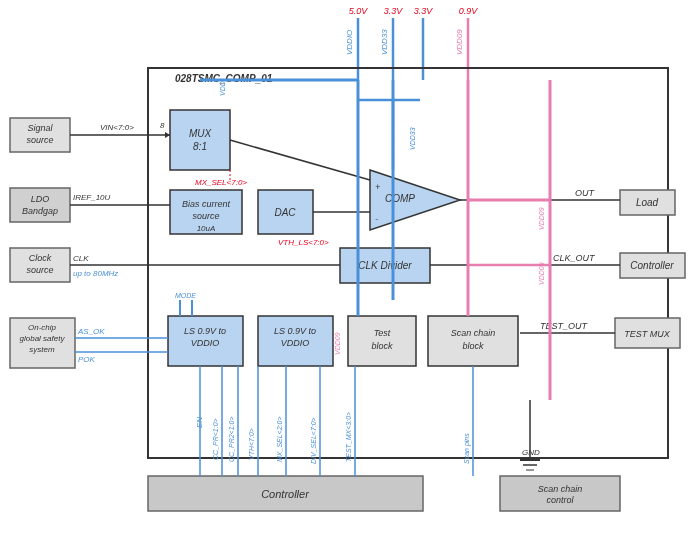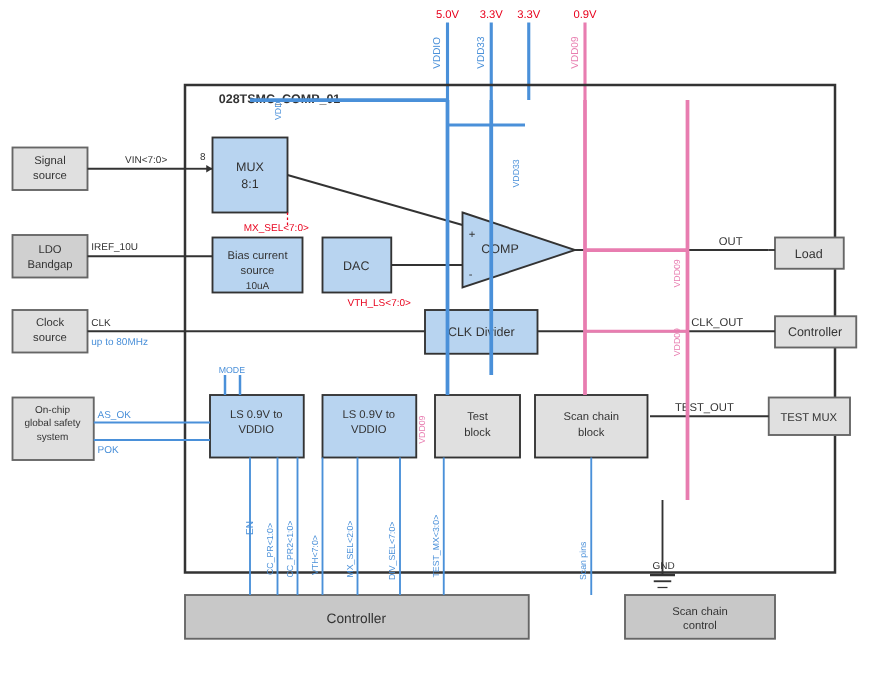--- a/index.html
+++ b/index.html
@@ -9,20 +9,21 @@
       font-size: 10px;
       width: 700px;
       height: 544px;
       overflow: hidden;
       position: relative;
     }
     .diagram {
       position: relative;
       width: 700px;
       height: 528px;
+      font-style: italic;
     }
     svg.background {
       position: absolute;
       top: 0; left: 0;
       width: 700px;
       height: 544px;
     }
   </style>
 </head>
 <body>

